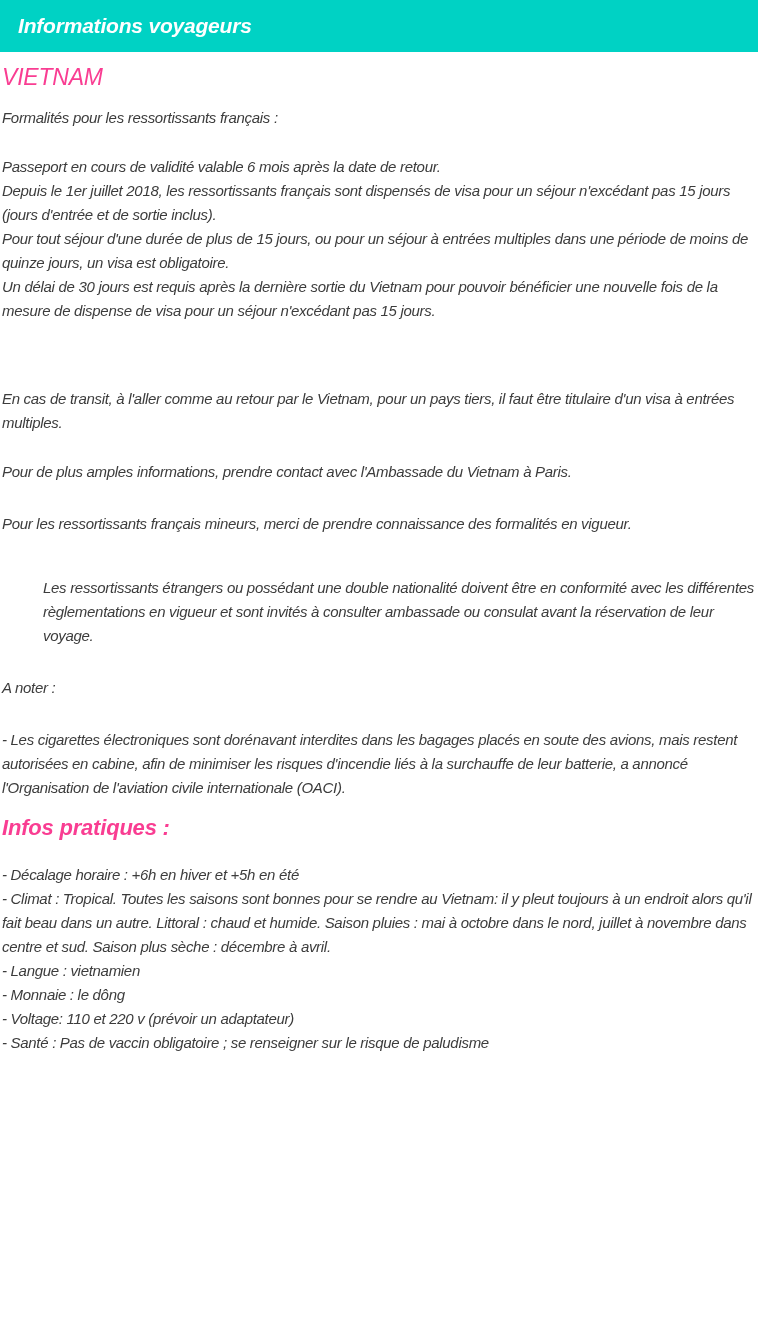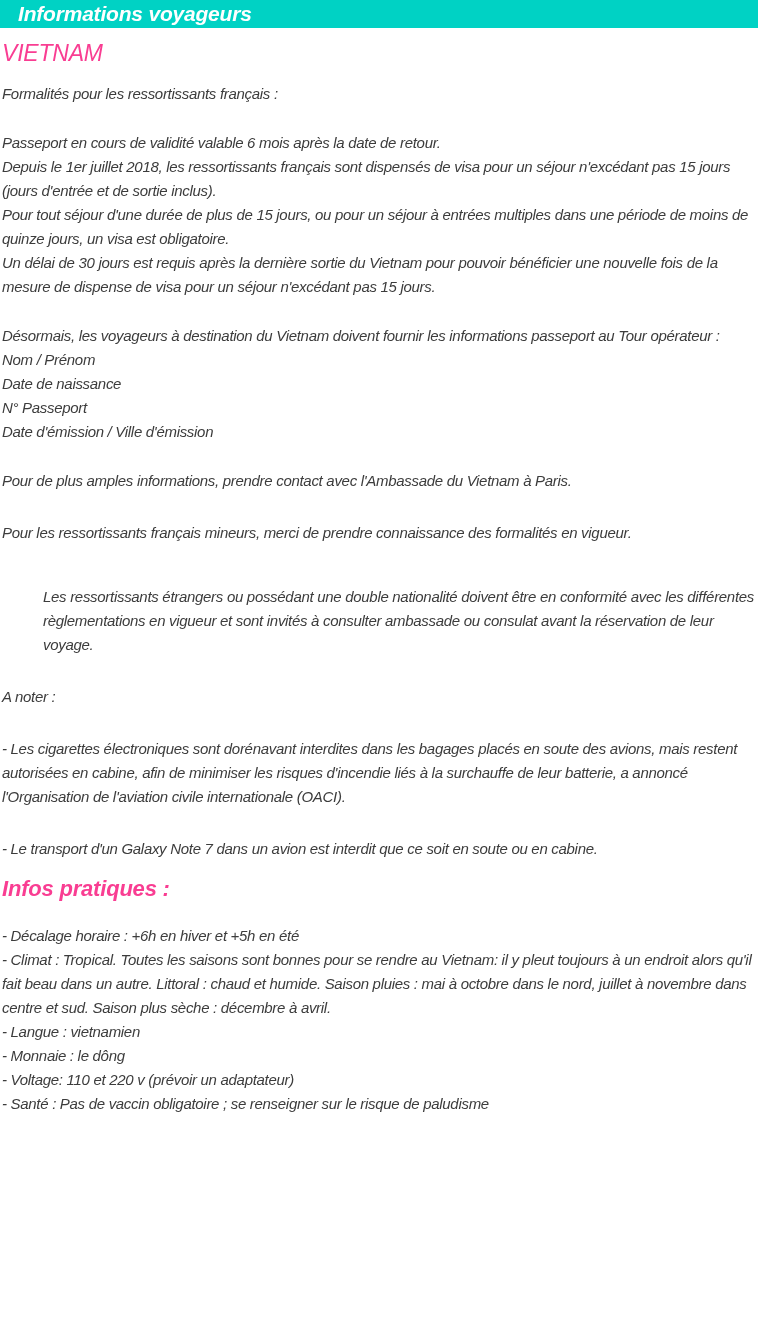--- a/index.html
+++ b/index.html
@@ -10,21 +10,21 @@
   }
   .page {
     width: 758px;
     min-height: 1327px;
     background: #ffffff;
     font-family: "Liberation Sans", sans-serif;
     box-sizing: border-box;
   }
   .header-bar {
     width: 100%;
-    height: 28px;
+    height: 52px;
     background: #00d2c4;
     display: flex;
     align-items: center;
     box-sizing: border-box;
     padding-left: 18px;
   }
   .header-bar .header-title {
     color: #ffffff;
     font-size: 21px;
     font-weight: bold;
@@ -83,38 +83,33 @@
 
     <h1 class="country-heading">VIETNAM</h1>
 
     <p class="para first">Formalités pour les ressortissants français :</p>
 
     <p class="para">Passeport en cours de validité valable 6 mois après la date de retour.
 Depuis le 1er juillet 2018, les ressortissants français sont dispensés de visa pour un séjour n'excédant pas 15 jours (jours d'entrée et de sortie inclus).
 Pour tout séjour d'une durée de plus de 15 jours, ou pour un séjour à entrées multiples dans une période de moins de quinze jours, un visa est obligatoire.
 Un délai de 30 jours est requis après la dernière sortie du Vietnam pour pouvoir bénéficier une nouvelle fois de la mesure de dispense de visa pour un séjour n'excédant pas 15 jours.</p>
 
+    <p class="para gap-xl">En cas de transit, à l'aller comme au retour par le Vietnam, pour un pays tiers, il faut être titulaire d'un visa à entrées multiples.</p>
 
-    <p class="para">Désormais, les voyageurs à destination du Vietnam doivent fournir les informations passeport au Tour opérateur :
-Nom / Prénom
-Date de naissance
-N° Passeport
-Date d'émission / Ville d'émission</p>
 
     <p class="para">Pour de plus amples informations, prendre contact avec l'Ambassade du Vietnam à Paris.</p>
 
     <p class="para gap-lg">Pour les ressortissants français mineurs, merci de prendre connaissance des formalités en vigueur.</p>
 
     <p class="para gap-md">Les ressortissants étrangers ou possédant une double nationalité doivent être en conformité avec les différentes règlementations en vigueur et sont invités à consulter ambassade ou consulat avant la réservation de leur voyage.</p>
 
     <p class="para gap-lg">A noter :</p>
 
     <p class="para gap-lg">- Les cigarettes électroniques sont dorénavant interdites dans les bagages placés en soute des avions, mais restent autorisées en cabine, afin de minimiser les risques d'incendie liés à la surchauffe de leur batterie, a annoncé l'Organisation de l'aviation civile internationale (OACI).</p>
 
-    <p class="para gap-lg">- Le transport d'un Galaxy Note 7 dans un avion est interdit que ce soit en soute ou en cabine.</p>
 
     <h2 class="section-heading">Infos pratiques :</h2>
 
     <p class="para after-heading">- Décalage horaire : +6h en hiver et +5h en été
 - Climat : Tropical. Toutes les saisons sont bonnes pour se rendre au Vietnam: il y pleut toujours à un endroit alors qu'il fait beau dans un autre. Littoral : chaud et humide. Saison pluies : mai à octobre dans le nord, juillet à novembre dans centre et sud. Saison plus sèche : décembre à avril.
 - Langue : vietnamien
 - Monnaie : le dông
 - Voltage: 110 et 220 v (prévoir un adaptateur)
 - Santé : Pas de vaccin obligatoire ; se renseigner sur le risque de paludisme</p>
 

